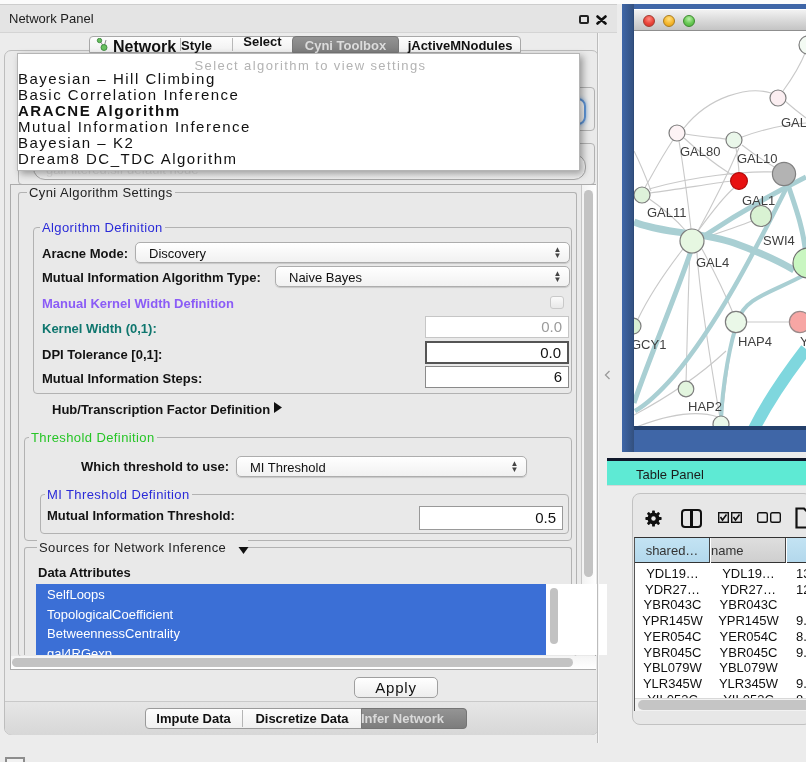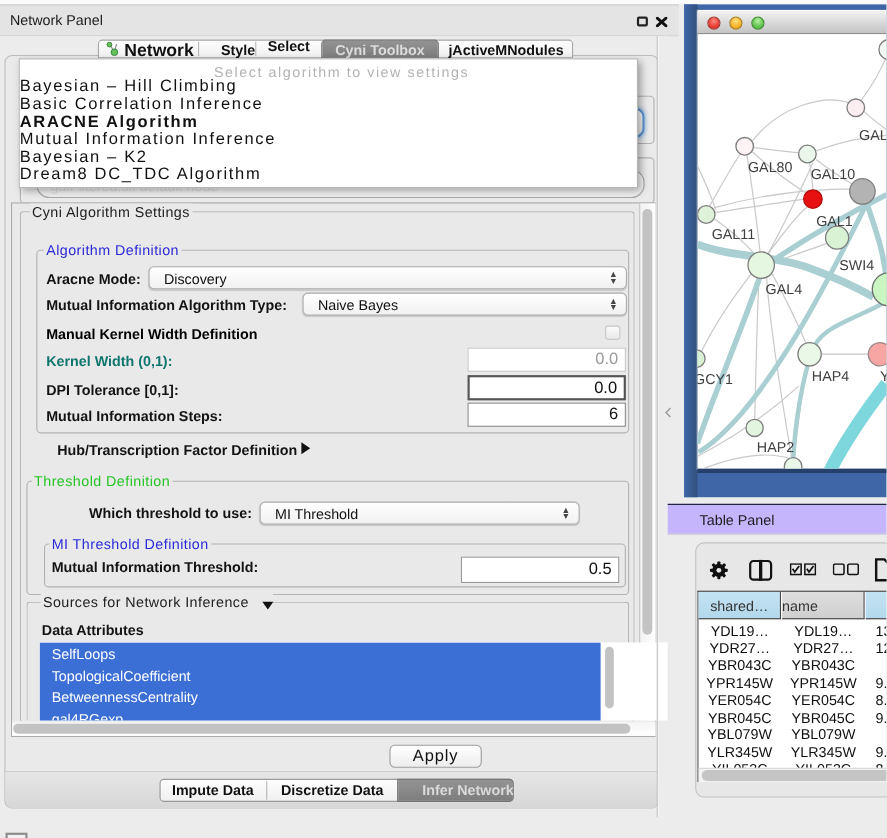--- a/index.html
+++ b/index.html
@@ -44,21 +44,21 @@
 <div class="abs" style="left:180px;top:38px;width:1px;height:13px;background:#b8b8b8;"></div>
 <div class="abs" style="left:232px;top:38px;width:1px;height:13px;background:#b8b8b8;"></div>
 <div class="abs" style="left:292px;top:36px;width:107px;height:17px;background:linear-gradient(#939393,#7e7e7e);border:1px solid #787878;border-radius:4px 4px 0 0;"></div>
 <svg class="abs" style="left:96px;top:38px;" width="14" height="13" viewBox="0 0 14 13">
   <line x1="4" y1="3" x2="8" y2="9" stroke="#8a8a8a" stroke-width="1"></line>
   <line x1="10" y1="2" x2="8" y2="9" stroke="#8a8a8a" stroke-width="1"></line>
   <circle cx="3.5" cy="2.5" r="2.2" fill="#69c05f" stroke="#2e7d32" stroke-width="0.8"></circle>
   <circle cx="8" cy="9.5" r="3" fill="#69c05f" stroke="#2e7d32" stroke-width="0.8"></circle>
 </svg>
 <div class="abs" style="left:113px;top:38px;width:60px;text-align:center;font-size:16px;font-weight:bold;color:#111;">Network</div>
-<div class="abs" style="left:181px;top:38px;width:51px;text-align:right;font-size:13px;font-weight:bold;color:#111;">Style</div>
+<div class="abs" style="left:181px;top:38px;width:51px;text-align:left;font-size:13px;font-weight:bold;color:#111;">Style</div>
 <div class="abs" style="left:233px;top:34px;width:59px;text-align:center;font-size:13px;font-weight:bold;color:#111;">Select</div>
 <div class="abs" style="left:292px;top:38px;width:107px;text-align:center;font-size:13px;font-weight:bold;color:#dcdcdc;">Cyni Toolbox</div>
 <div class="abs" style="left:399px;top:38px;width:122px;text-align:center;font-size:13px;font-weight:bold;color:#111;">jActiveMNodules</div>
 
 <div class="abs" style="left:10px;top:184px;width:586px;height:486px;border:1px solid #ababab;background:#e9e9e9;"></div>
 
 <div class="abs" style="left:581px;top:185px;width:15px;height:470px;background:linear-gradient(to right,#f2f2f2,#ffffff);border-left:1px solid #c6c6c6;"></div>
 <div class="abs" style="left:584px;top:190px;width:9px;height:387px;background:#c3c3c3;border-radius:5px;"></div>
 
 <div class="abs" style="left:11px;top:656px;width:585px;height:13px;background:linear-gradient(#f4f4f4,#ffffff);"></div>
@@ -74,21 +74,21 @@
 <div class="blbl" style="left:42px;top:246px;">Aracne Mode:</div>
 <div class="combo" style="left:135px;top:242px;width:435px;height:21px;">
   <div class="ctext">Discovery</div>
   <div class="arrows" style="right:7px;top:4px;">▲<br>▼</div>
 </div>
 <div class="blbl" style="left:42px;top:270px;">Mutual Information Algorithm Type:</div>
 <div class="combo" style="left:275px;top:266px;width:295px;height:21px;">
   <div class="ctext">Naive Bayes</div>
   <div class="arrows" style="right:7px;top:4px;">▲<br>▼</div>
 </div>
-<div class="blbl" style="left:42px;top:296px;color:#000000;">Manual Kernel Width Definition</div>
+<div class="blbl" style="left:42px;top:296px;color:#8b5cf6;">Manual Kernel Width Definition</div>
 <div class="abs" style="left:550px;top:296px;width:14px;height:13px;border:1px solid #c9c9c9;border-radius:3px;background:linear-gradient(#fafafa,#e8e8e8);"></div>
 <div class="blbl" style="left:42px;top:321px;color:#0f766e;">Kernel Width (0,1):</div>
 <div class="field" style="left:425px;top:316px;width:144px;height:22px;border:1px solid #c6c6c6;color:#9b9b9b;line-height:20px;">0.0</div>
 <div class="blbl" style="left:42px;top:347px;">DPI Tolerance [0,1]:</div>
 <div class="field" style="left:425px;top:341px;width:144px;height:23px;border:2px solid #555;line-height:19px;">0.0</div>
 <div class="blbl" style="left:42px;top:371px;">Mutual Information Steps:</div>
 <div class="field" style="left:425px;top:366px;width:144px;height:22px;border:1px solid #8a8a8a;line-height:20px;">6</div>
 
 <div class="blbl" style="left:52px;top:402px;">Hub/Transcription Factor Definition</div>
 <svg class="abs" style="left:273px;top:401px;" width="10" height="13" viewBox="0 0 10 13">
@@ -126,21 +126,21 @@
 
 <div class="abs" style="left:354px;top:677px;width:84px;height:21px;background:linear-gradient(#ffffff,#ededed);border:1px solid #9f9f9f;border-radius:5px;text-align:center;font-size:15px;letter-spacing:0.8px;color:#111;line-height:19px;">Apply</div>
 
 <div class="abs" style="left:5px;top:701px;width:593px;height:1px;background:#c9c9c9;"></div>
 <div class="abs" style="left:5px;top:702px;width:593px;height:33px;background:linear-gradient(#e6e6e6,#d7d7d7);border-radius:0 0 7px 7px;"></div>
 <div class="abs" style="left:145px;top:708px;width:322px;height:21px;background:linear-gradient(#fdfdfd,#f0f0f0);border:1px solid #9a9a9a;border-radius:4px;"></div>
 <div class="abs" style="left:242px;top:710px;width:1px;height:17px;background:#b5b5b5;"></div>
 <div class="abs" style="left:361px;top:708px;width:106px;height:21px;background:linear-gradient(#949494,#7d7d7d);border:1px solid #757575;border-radius:0 4px 4px 0;"></div>
 <div class="abs" style="left:145px;top:711px;width:97px;text-align:center;font-size:13px;font-weight:bold;color:#111;">Impute Data</div>
 <div class="abs" style="left:243px;top:711px;width:118px;text-align:center;font-size:13px;font-weight:bold;color:#111;">Discretize Data</div>
-<div class="abs" style="left:361px;top:711px;width:106px;text-align:right;font-size:13px;font-weight:bold;color:#dadada;">Infer Network</div>
+<div class="abs" style="left:361px;top:711px;width:106px;text-align:left;font-size:13px;font-weight:bold;color:#dadada;">Infer Network</div>
 
 <div class="abs" style="left:17px;top:53px;width:563px;height:118px;background:#fff;border:1px solid #b5b5b5;box-shadow:3px 3px 7px rgba(0,0,0,0.35);">
   <div class="abs" style="left:0;top:4px;width:100%;text-align:center;text-indent:24px;font-size:13px;letter-spacing:1.4px;color:#b3b3b3;">Select algorithm to view settings</div>
   <div class="abs" style="left:0px;top:17px;font-size:15px;letter-spacing:1.5px;color:#111;line-height:16px;white-space:nowrap;">
     Bayesian – Hill Climbing<br>
     Basic Correlation Inference<br>
     <b>ARACNE Algorithm</b><br>
     Mutual Information Inference<br>
     Bayesian – K2<br>
     Dream8 DC_TDC Algorithm
@@ -233,21 +233,21 @@
     <text x="129" y="214">SWI4</text>
     <text x="62" y="236">GAL4</text>
     <text x="-3" y="318">GCY1</text>
     <text x="104" y="315">HAP4</text>
     <text x="166" y="315">YJ</text>
     <text x="54" y="380">HAP2</text>
   </g>
 </svg>
 
 <div class="abs" style="left:607px;top:455px;width:199px;height:307px;background:#ececec;"></div>
-<div class="abs" style="left:607px;top:458px;width:199px;height:28px;background:#c4b5fd;border-top:1px solid #0f172a;border-bottom:1px solid #d6d6d6;">
+<div class="abs" style="left:607px;top:458px;width:199px;height:28px;background:#5eead4;border-top:3px solid #0f172a;border-bottom:1px solid #d6d6d6;">
   <div class="abs" style="left:29px;top:6px;font-size:13px;color:#1c1c1c;">Table Panel</div>
 </div>
 <div class="abs" style="left:632px;top:493px;width:180px;height:232px;background:#e7e7e7;border:1px solid #c2c2c2;border-radius:8px;"></div>
 
 <svg class="abs" style="left:645px;top:510px;" width="17" height="17" viewBox="0 0 17 17">
   <g fill="#0f0f0f">
     <circle cx="8.5" cy="8.5" r="6"></circle>
     <g>
       <rect x="7.1" y="0.4" width="2.8" height="3" rx="0.7"></rect>
       <rect x="7.1" y="13.6" width="2.8" height="3" rx="0.7"></rect>

